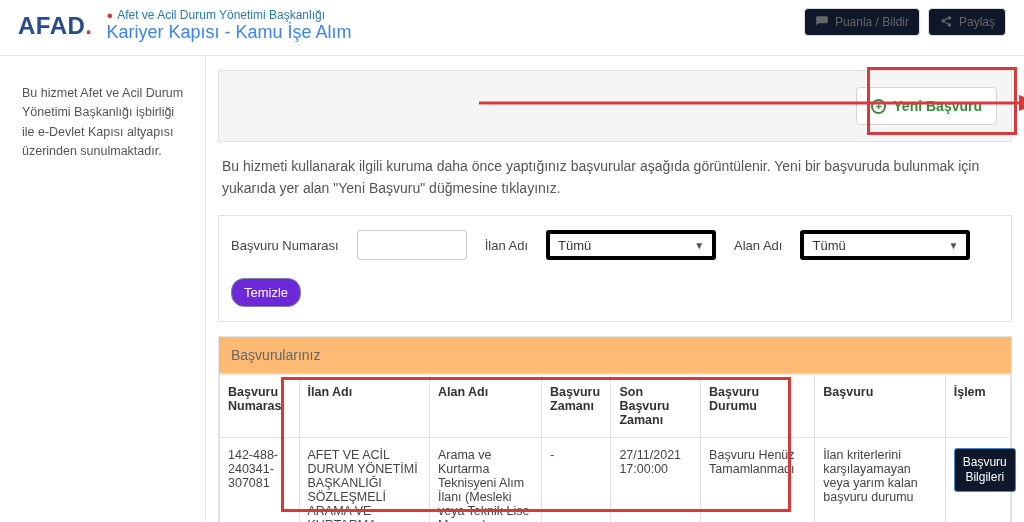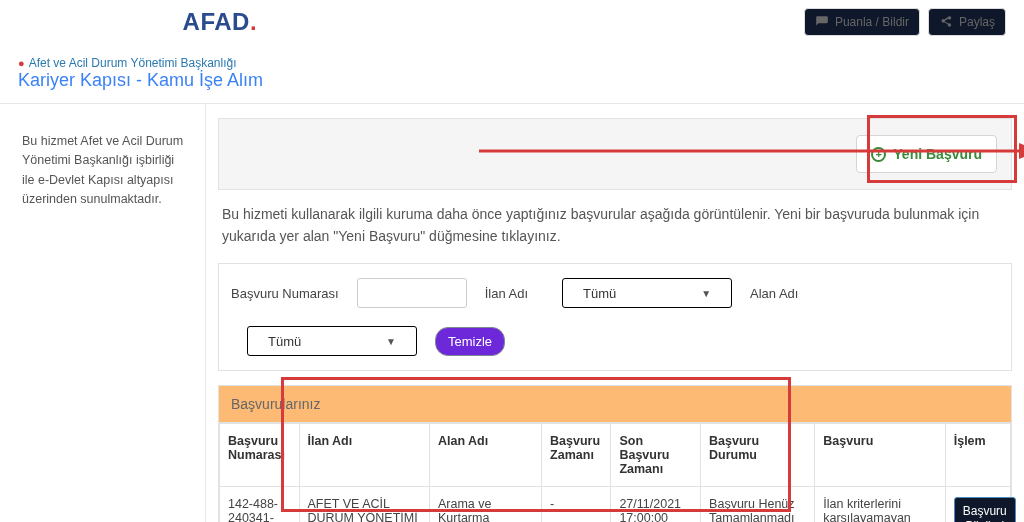--- a/index.html
+++ b/index.html
@@ -15,21 +15,21 @@
     position: relative;
     overflow: hidden;
   }
   
   .header {
     display: flex;
     align-items: flex-start;
     padding: 8px 18px 12px 18px;
     border-bottom: 1px solid #e6e6e6;
   }
-  .logo-block { display: flex; align-items: flex-end; gap: 20px; flex-direction: column; }
+  .logo-block { display: flex; align-items: center; gap: 8px; }
   .logo {
     font-size: 24px; font-weight: 800; color: #2a4b8d; letter-spacing: 0.5px;
     position: relative; padding-right: 6px;
   }
   .logo .dot { color: #d73a3a; }
   .titles { display: flex; flex-direction: column; }
   .org-link { color: #2a7ab0; font-size: 12px; }
   .org-link .dot2 { color: #d73a3a; font-size: 11px; margin-right: 4px; }
   .page-title { color: #3b82f6; font-size: 18px; font-weight: 400; margin-top: 0; }
   .header-actions { margin-left: auto; display: flex; gap: 8px; }
@@ -85,23 +85,23 @@
   .filter-panel {
     border: 1px solid #e2e2e2; padding: 14px 12px;
     display: flex; align-items: center; gap: 18px; flex-wrap: wrap;
   }
   .flabel { color: #444; font-size: 13px; }
   .finput {
     border: 1px solid #ccc; border-radius: 3px; padding: 5px 8px; font-size: 13px;
     height: 30px;
   }
   .fselect {
-    position: relative; border: 1px solid #000000; border-radius: 3px;
-    height: 30px; padding: 0 20px; display: flex; align-items: center; justify-content: space-between;
-    min-width: 170px; cursor: pointer; background: #fff; margin-left: 16px;
+    position: relative; border: 4px solid #000000; border-radius: 3px;
+    height: 30px; padding: 0 8px; display: flex; align-items: center; justify-content: space-between;
+    min-width: 170px; cursor: pointer; background: #fff;
   }
   .fselect .caret { font-size: 10px; color: #555; }
   .clear-btn {
     background: #6d28d9; color: #fff; border: 1px solid #7c8893;
     border-radius: 13px; padding: 6px 12px; font-size: 13px; cursor: pointer;
   }
   
   .tbl-wrap { border: 1px solid #e2e2e2; margin-top: 14px; }
   .tbl-caption {
     background: #fdba74; padding: 10px 12px; color: #666; font-size: 14px;

